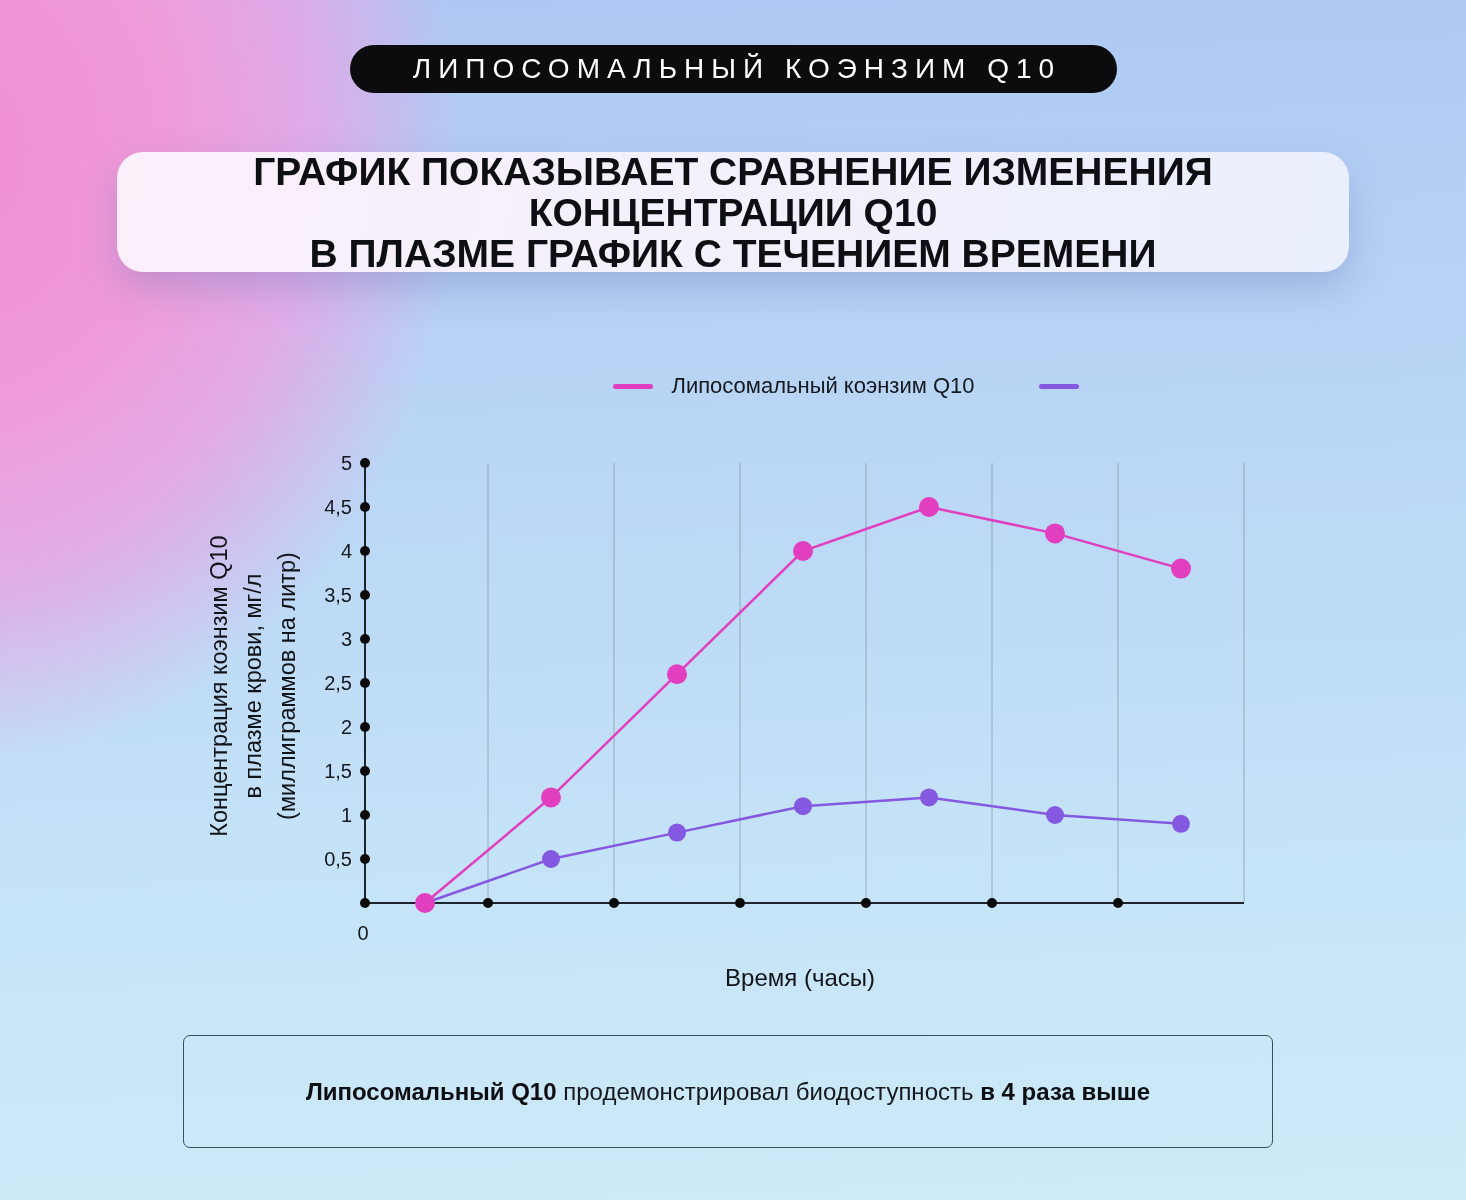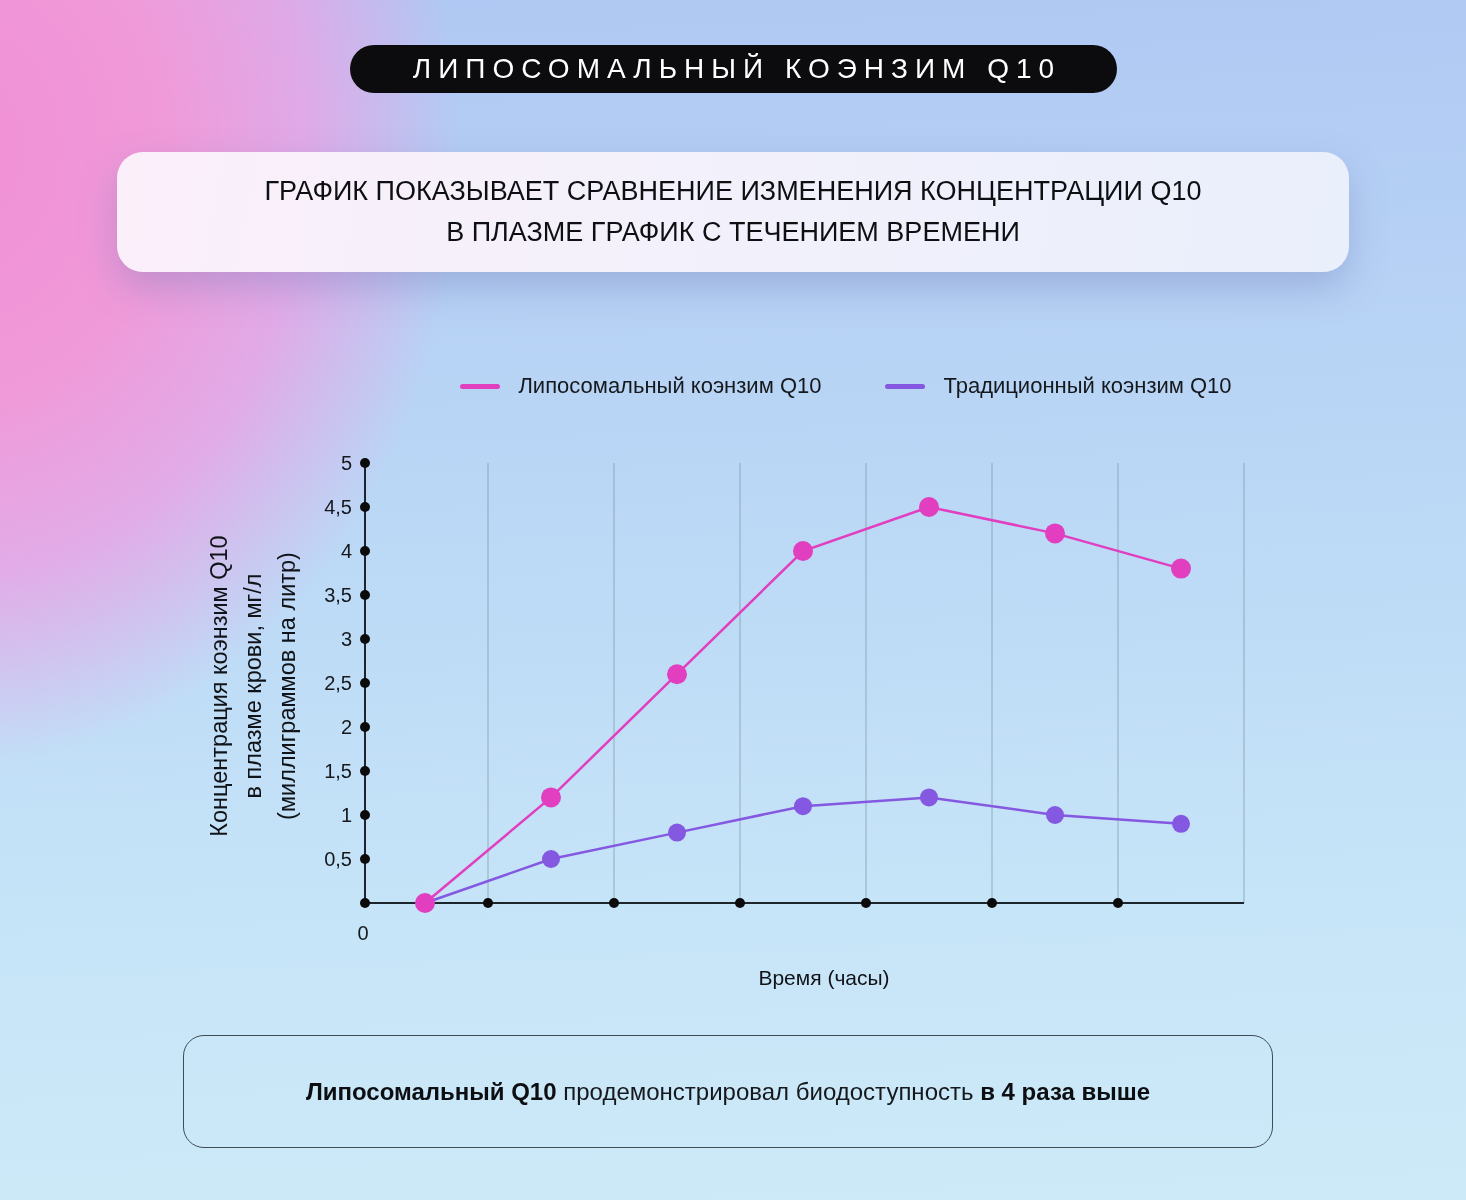--- a/index.html
+++ b/index.html
@@ -17,43 +17,43 @@
     display:flex;align-items:center;justify-content:center;
     color:#ffffff;font-size:28px;font-weight:500;letter-spacing:7px;text-indent:7px;
     white-space:nowrap;
   }
   .title-card{
     position:absolute;left:117px;top:152px;width:1232px;height:120px;
     border-radius:26px;
     background:linear-gradient(100deg,#fbeffa 0%,#f3f1fb 45%,#e9effb 100%);
     box-shadow:0 16px 36px rgba(110,120,180,0.35);
     display:flex;flex-direction:column;align-items:center;justify-content:center;
-    color:#0d0f12;font-size:27px;font-weight:400;line-height:41px;text-align:center;
+    color:#0d0f12;font-size:39px;font-weight:700;line-height:41px;text-align:center;
   }
   .legend{
     position:absolute;left:113px;top:368px;width:1466px;height:36px;
     display:flex;align-items:center;justify-content:center;gap:64px;
   }
   .legend-item{display:flex;align-items:center;gap:18px;}
   .legend-swatch{width:40px;height:5px;border-radius:3px;}
   .legend-label{font-size:22px;color:#15181c;white-space:nowrap;}
   #chart-svg{position:absolute;left:0;top:0;pointer-events:none;}
   #chart-svg text{font-family:"Liberation Sans","DejaVu Sans",sans-serif;}
   .y-axis-title{
     position:absolute;left:253px;top:686px;
     transform:translate(-50%,-50%) rotate(-90deg);
     font-size:23.5px;line-height:34px;color:#101317;text-align:center;white-space:nowrap;
   }
   .x-axis-title{
     position:absolute;left:800px;top:978px;transform:translate(-50%,-50%);
-    font-size:21px;color:#101317;white-space:nowrap;margin-left:24px;
+    font-size:24px;color:#101317;white-space:nowrap;
   }
   .note-card{
     position:absolute;left:183px;top:1035px;width:1090px;height:113px;
-    border:1.5px solid #3f4e56;border-radius:21px;box-sizing:border-box;
+    border:1.5px solid #3f4e56;border-radius:7px;box-sizing:border-box;
     display:flex;flex-direction:column;align-items:center;justify-content:center;
     font-size:24px;line-height:37px;color:#15181c;text-align:center;
   }
   .note-card b{color:#0c0e11;}
 </style>
 </head>
 <body>
 
 <div class="stage">
 
@@ -66,21 +66,20 @@
     <div>В ПЛАЗМЕ ГРАФИК С ТЕЧЕНИЕМ ВРЕМЕНИ</div>
   </div>
 
   <div class="legend">
     <div class="legend-item">
       <span class="legend-swatch" style="background: rgb(225, 62, 192);"></span>
       <span class="legend-label">Липосомальный коэнзим Q10</span>
     </div>
     <div class="legend-item">
       <span class="legend-swatch" style="background: rgb(132, 88, 224);"></span>
-      <span class="legend-label">Традиционный коэнзим Q10</span>
     </div>
   </div>
 
   <div class="y-axis-title">
     <div>Концентрация коэнзим Q10</div>
     <div>в плазме крови, мг/л</div>
     <div>(миллиграммов на литр)</div>
   </div>
 
   <svg id="chart-svg" width="1466" height="1200" viewBox="0 0 1466 1200">

